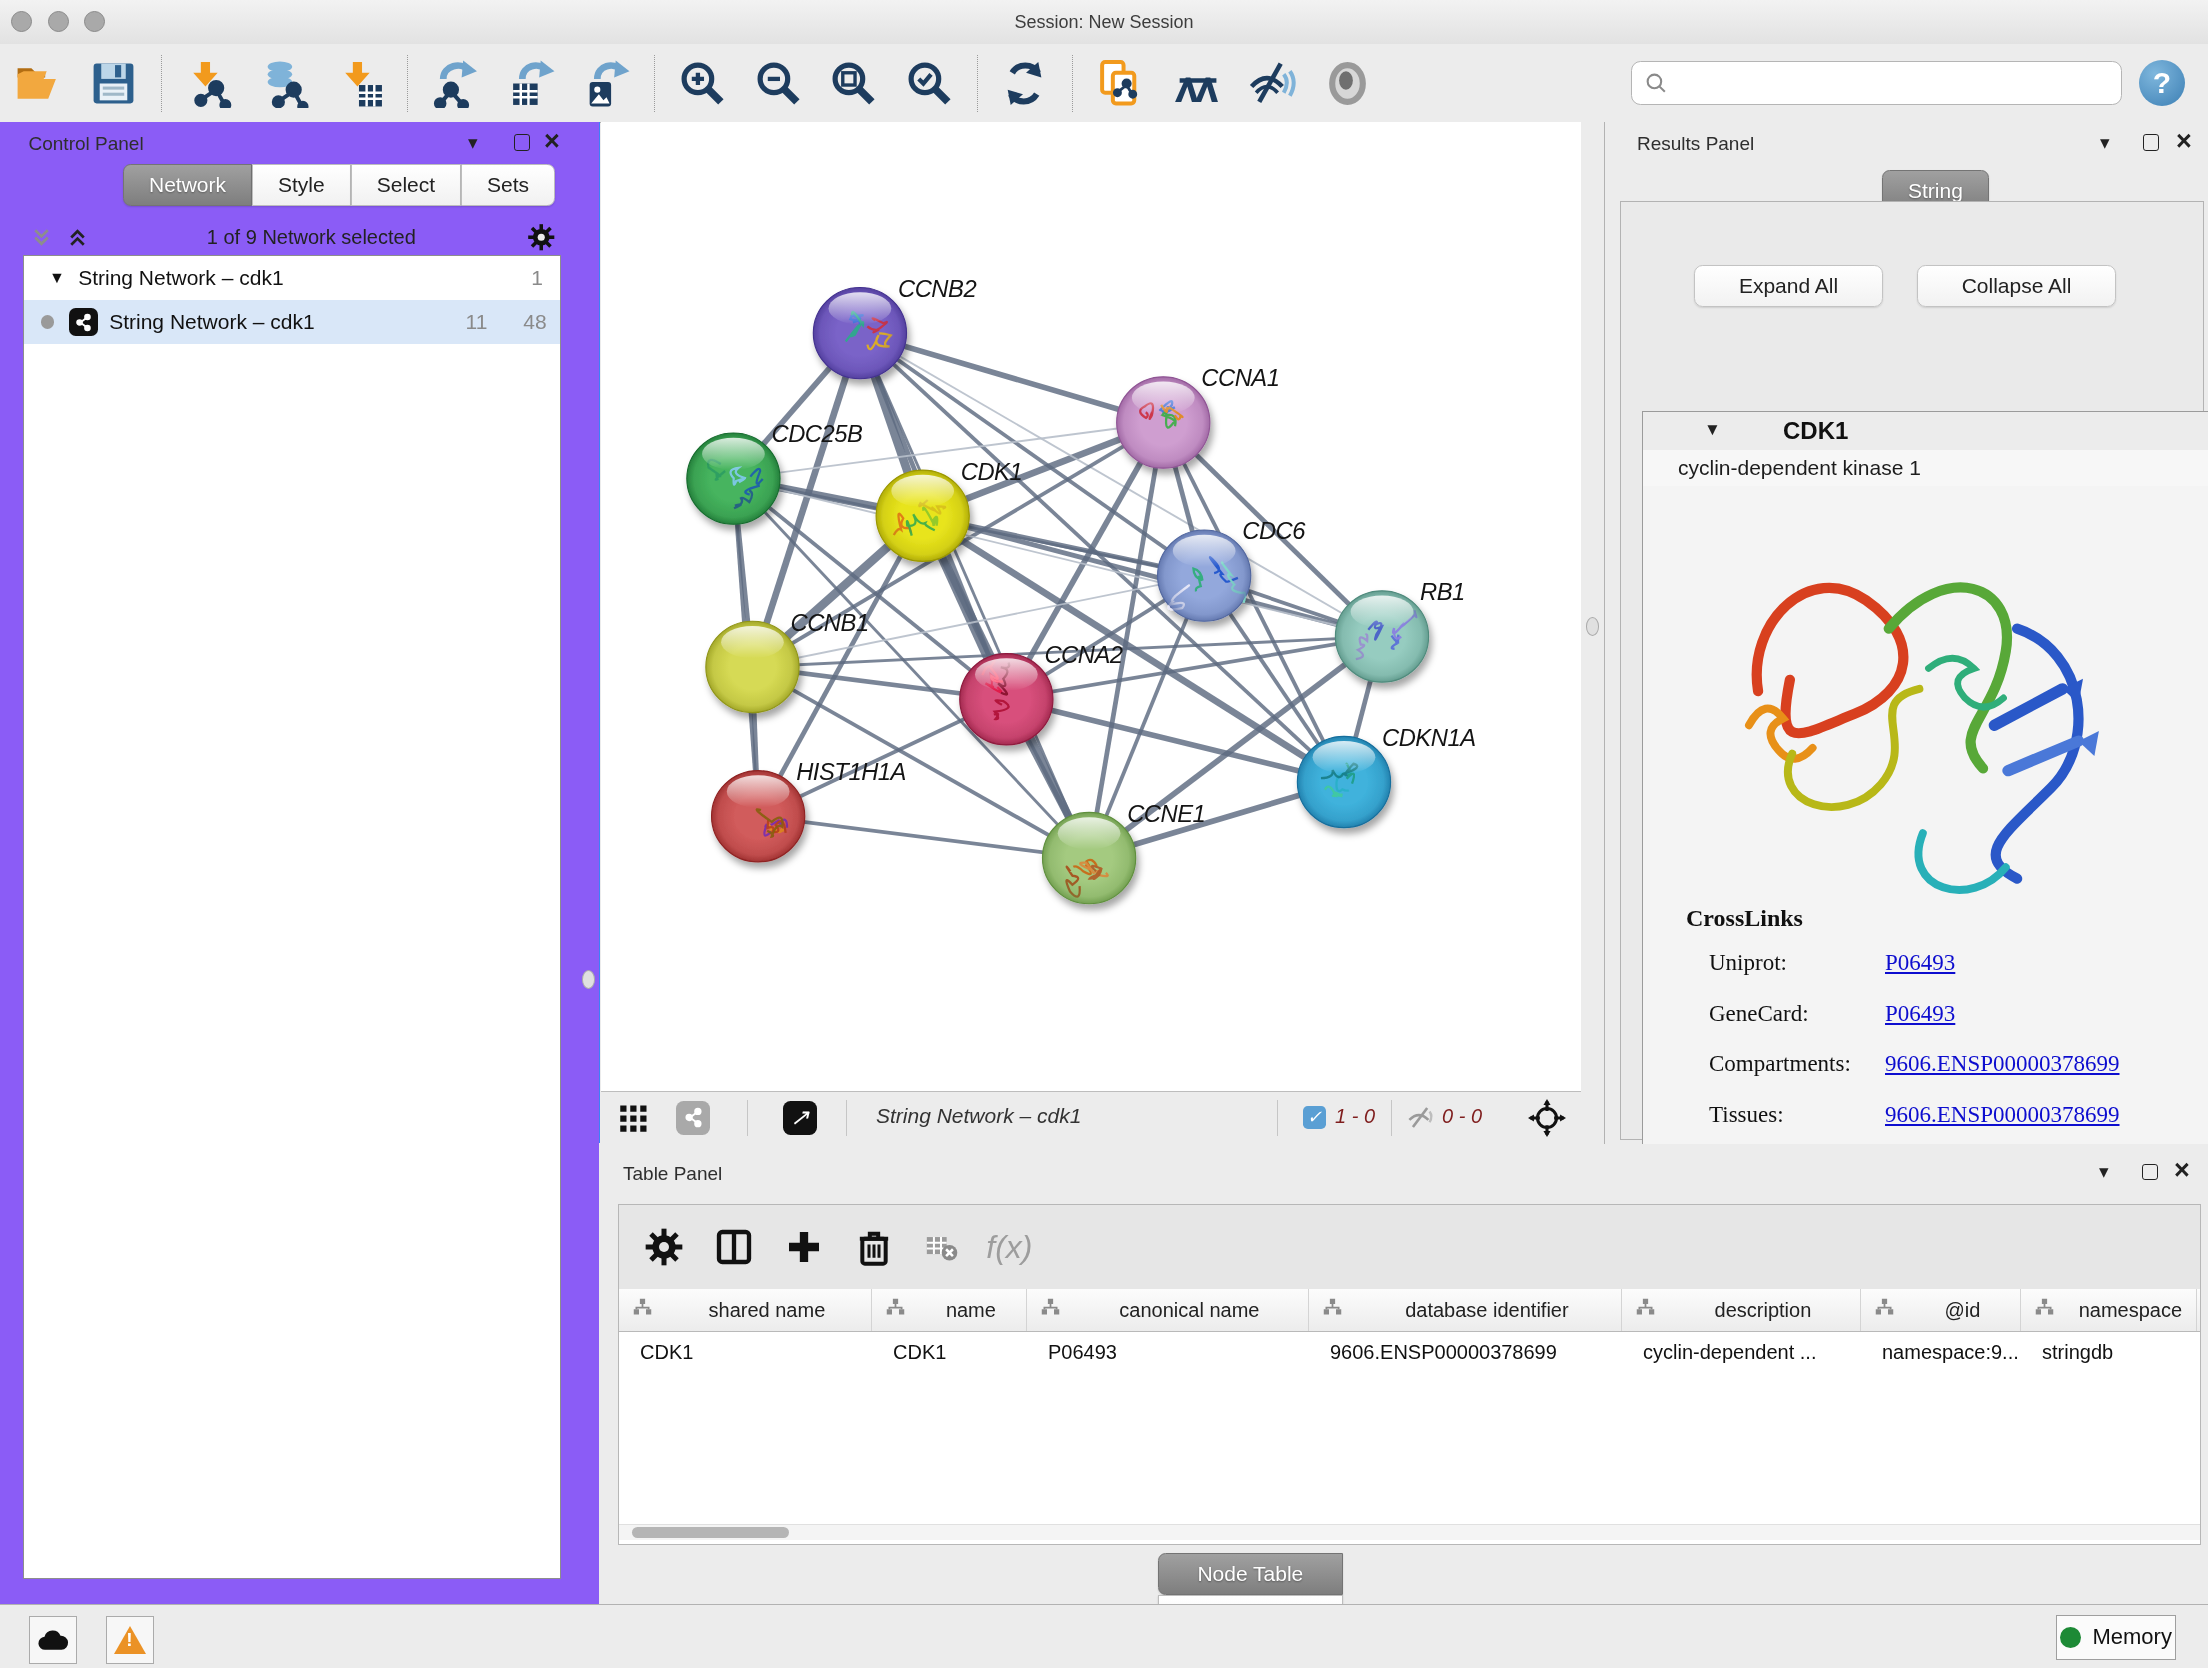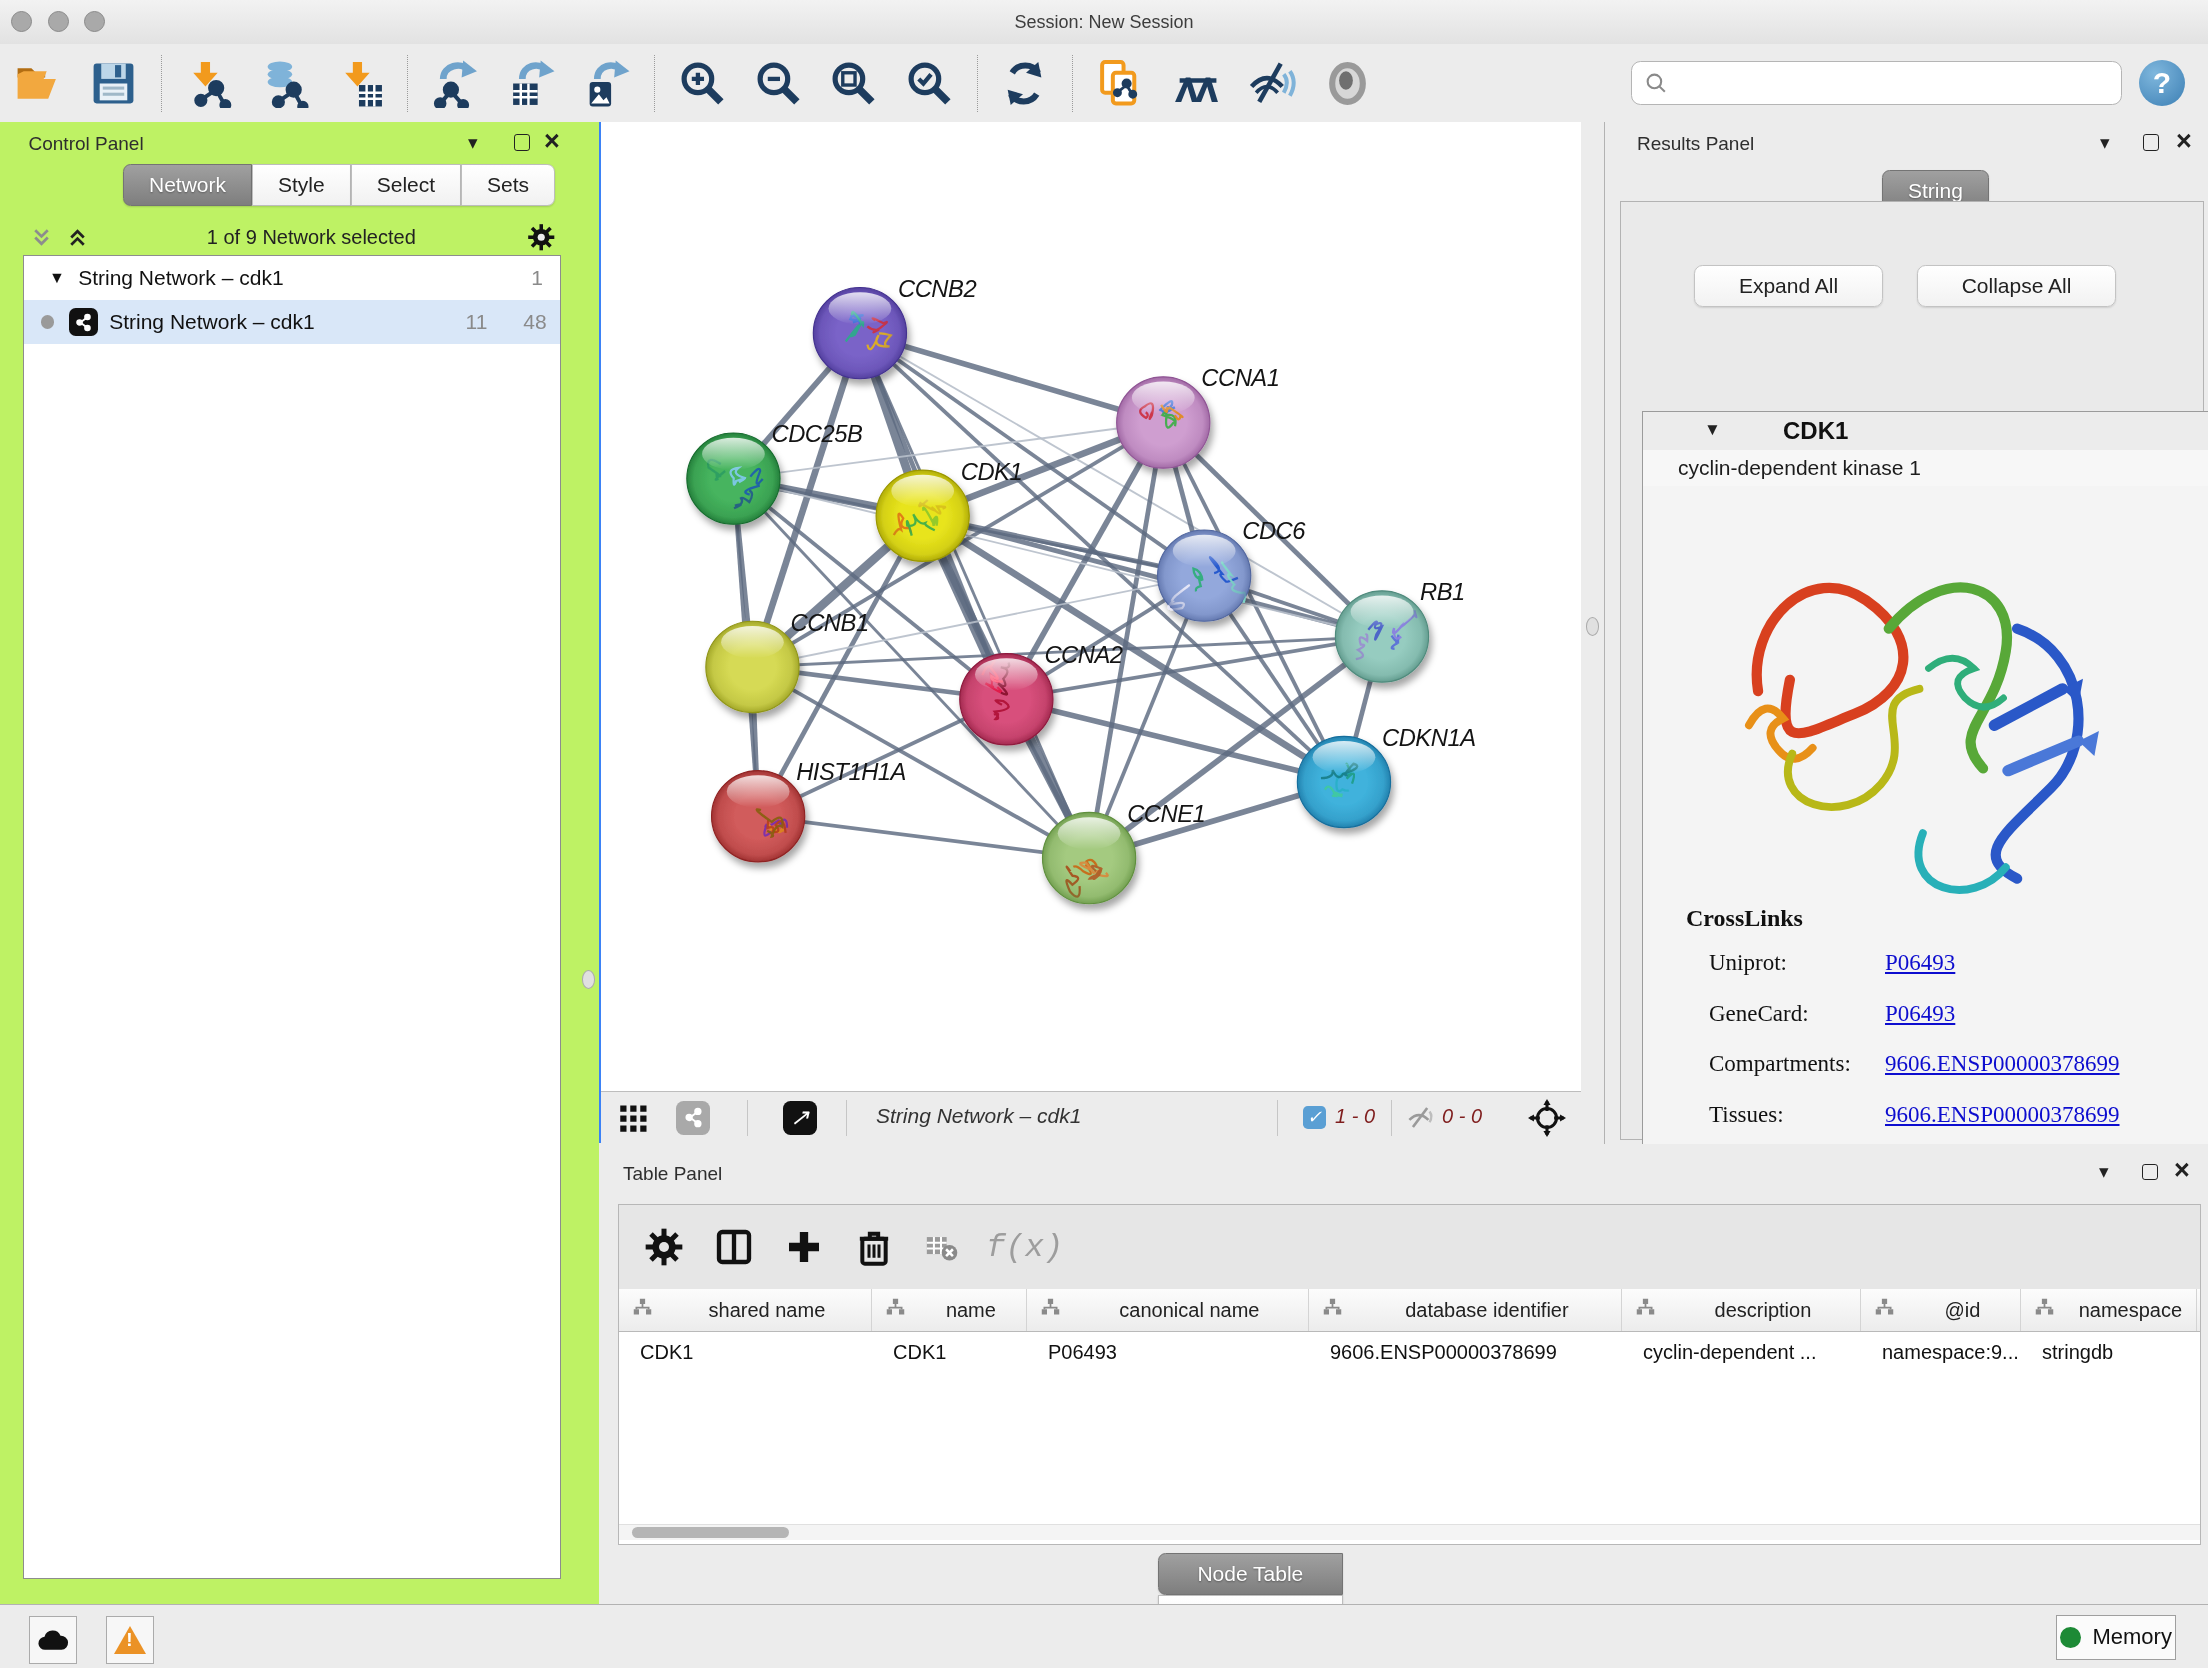--- a/index.html
+++ b/index.html
@@ -27,21 +27,21 @@
   .pctl.close{font-weight:bold;font-size:27px;line-height:19px;}
   .seg{display:flex;padding-left:32px;}
   .seg .segbtn{height:40px;border:1px solid #bdbdbd;background:linear-gradient(#ffffff,#f1f1f1);color:#222;
       font-size:21px;padding:0 25px;display:flex;align-items:center;justify-content:center;cursor:pointer;
       box-shadow:0 1px 1.9px rgba(0,0,0,.15);} 
   .seg .segbtn:first-child{border-radius:7.6px 0 0 7.6px;}
   .seg .segbtn:last-child{border-radius:0 7.6px 7.6px 0;}
   .seg .segbtn.single{border-radius:7.6px;}
   .seg .segbtn.active{background:linear-gradient(#a0a0a0,#7e7e7e);color:#fff;border-color:#747474;text-shadow:0 1px 1.9px rgba(0,0,0,.35);}
   
-  .control-panel{position:absolute;left:0;top:122px;width:599px;height:1484px;background:#bef264;border-right:7px solid #3b82f6;}
+  .control-panel{position:absolute;left:0;top:122px;width:599px;height:1484px;background:#8b5cf6;border-right:1px solid #3b82f6;}
   .tree-header{position:absolute;left:23px;top:97px;width:538px;height:36px;display:flex;align-items:center;}
   .tree-header .thtext{flex:1;text-align:center;font-size:20px;color:#222;}
   .treebox{position:absolute;left:23px;top:133px;width:536px;height:1322px;background:#fff;border:1.9px solid #8d8d8d;}
   .trow{position:relative;height:44px;display:flex;align-items:center;font-size:21px;color:#111;}
   .trow.sel{background:#d9e7f8;}
   .tcount{color:#8a8a8a;}
   .sharebadge{width:28.5px;height:28.5px;border-radius:6.7px;background:#111;display:flex;align-items:center;justify-content:center;}
   
   .canvas{position:absolute;left:601px;top:122px;width:980px;height:1021px;background:#fff;font-style:italic;}
   .net-status{position:absolute;left:0;bottom:0;width:100%;height:51px;background:#ececec;border-top:1px solid #bdbdbd;}
@@ -66,21 +66,21 @@
   .xl{font-family:"Liberation Serif",serif;}
   .xl-row{position:absolute;font-size:23px;}
   .xl-row .lab{color:#111;}
   .xl-row a{color:#0d0dcf;text-decoration:underline;}
   
   .table-panel{position:absolute;left:599px;top:1144px;width:1609px;height:461px;background:#ececec;}
   .tp-box{position:absolute;left:19px;top:60px;width:1581px;height:339px;border:1px solid #b7b7b7;background:#fff;}
   .tp-toolbar{position:absolute;left:0;top:0;width:100%;height:84px;background:#e6e6e6;border-bottom:1px solid #c2c2c2;
               display:flex;align-items:center;}
   .tpicon{width:40px;height:40px;margin:0 15px;cursor:pointer;}
-  .fx{font-family:Liberation Mono, monospace;font-style:italic;font-size:32px;color:#9d9d9d;margin-left:13.3px;cursor:pointer;}
+  .fx{font-family:Liberation Sans, sans-serif;font-style:italic;font-size:32px;color:#9d9d9d;margin-left:13.3px;cursor:pointer;}
   .grid-table{position:absolute;left:0;top:84px;width:100%;height:219px;overflow:hidden;}
   .gt-headrow{display:flex;height:42px;background:linear-gradient(#fcfcfc,#ececec);border-bottom:1.9px solid #b9b9b9;}
   .gt-h{display:flex;align-items:center;font-size:20px;color:#222;border-right:1px solid #d4d4d4;box-sizing:border-box;
         overflow:hidden;white-space:nowrap;flex:0 0 auto;}
   .gt-h .hicon{margin:0 9.5px 0 13.3px;flex:0 0 auto;}
   .gt-row{display:flex;height:40px;font-size:20px;color:#111;}
   .gt-c{display:flex;align-items:center;padding-left:21px;box-sizing:border-box;overflow:hidden;white-space:nowrap;flex:0 0 auto;}
   .hscroll{position:absolute;left:0;bottom:3.8px;width:100%;height:15px;background:#f4f4f4;border-top:1px solid #e0e0e0;}
   .hthumb{position:absolute;left:13.3px;top:1.9px;width:157px;height:10.5px;border-radius:5.7px;background:#b5b5b5;}
   

